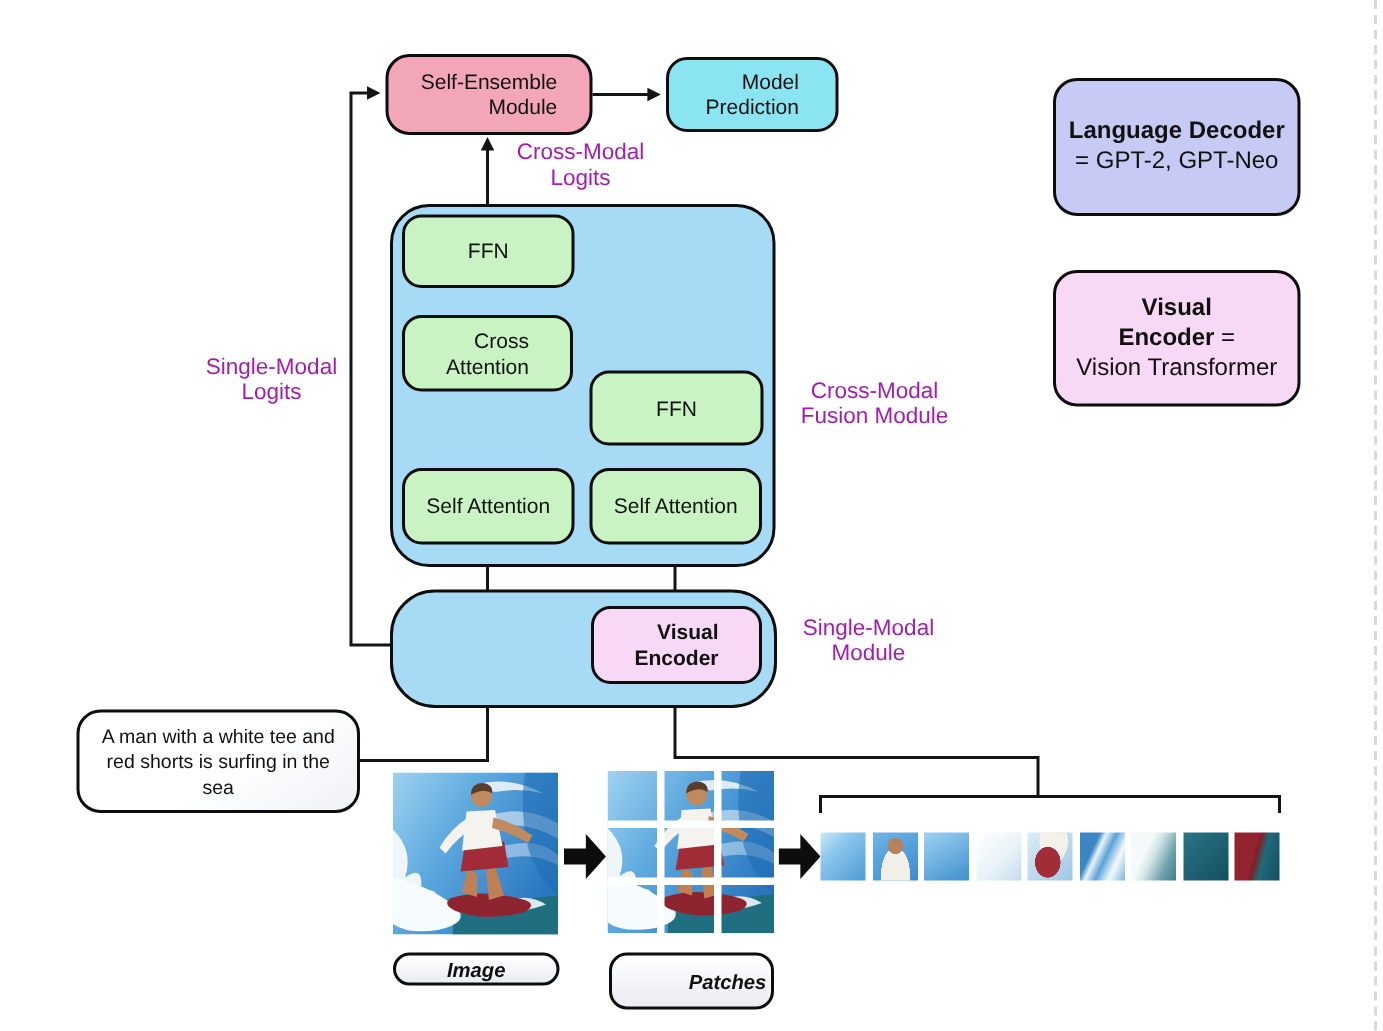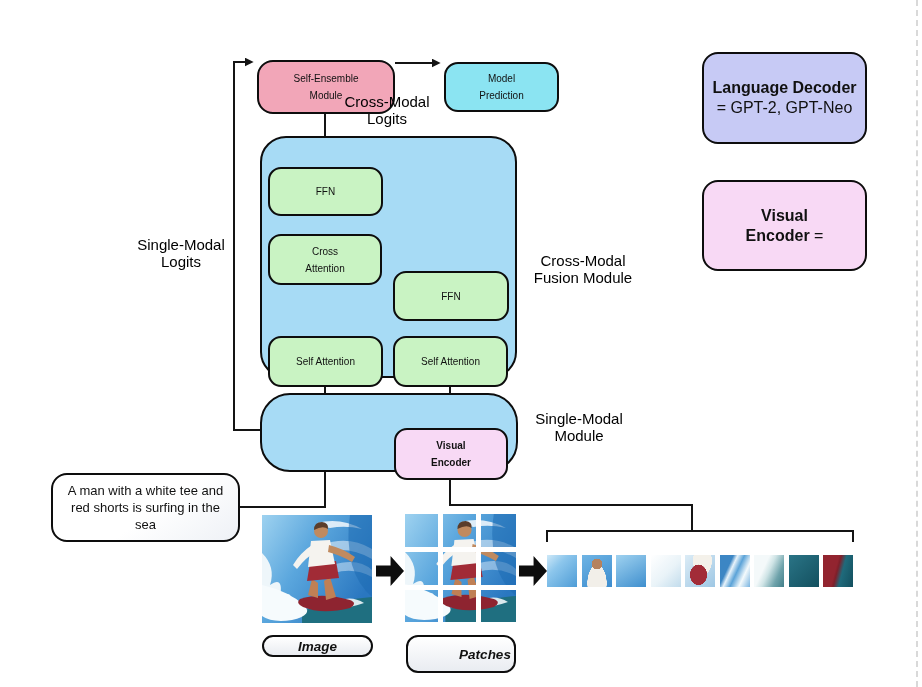--- a/index.html
+++ b/index.html
@@ -3,38 +3,37 @@
 <meta charset="utf-8">
 <style>
   html,body{margin:0;padding:0;background:#ffffff;}
   #canvas{
     position:relative;width:922px;height:687px;background:#fff;overflow:hidden;
     font-family:"Liberation Sans", sans-serif;color:#111;
   }
   .abs{position:absolute;}
   .node{
     position:absolute;display:flex;align-items:center;justify-content:center;
-    text-align:center;border:2.2px solid #0d0d0d;border-radius:13px;
-    font-size:10px;line-height:17px;white-space:pre-line;
+    text-align:right;border:2.2px solid #0d0d0d;border-radius:13px;
+    font-size:14px;line-height:17px;white-space:pre-line;
     box-sizing:border-box;
-    margin-top:24px;
   }
   .container-box{
     position:absolute;border:2.5px solid #0d0d0d;box-sizing:border-box;
     background:var(--blue_container);
   }
   .pink{background:var(--pink_node);}
   .cyan{background:var(--cyan_node);}
   .green{background:var(--green_node);}
   .purple{background:var(--purple_node);}
   .pinklight{background:var(--pink_light_node);}
   .bold{font-weight:bold;}
   .sidelabel{
     position:absolute;text-align:center;font-size:15px;line-height:17px;
-    color:#000000;white-space:pre-line;
+    color:#a21caf;white-space:pre-line;
   }
   .legend{
     position:absolute;border:2.5px solid #0d0d0d;border-radius:16px;
     display:flex;flex-direction:column;align-items:center;justify-content:center;
     text-align:center;font-size:16px;line-height:20px;box-sizing:border-box;
   }
   .caption{
     position:absolute;border:2.5px solid #0d0d0d;border-radius:16px;
     background:linear-gradient(145deg,#ffffff 55%,#eef1f6);
     display:flex;align-items:center;justify-content:center;text-align:center;
@@ -193,16 +192,17 @@
   <div class="pill" style="left:262px;top:635px;width:111px;height:22px;">Image</div>
   <div class="pill" style="left:406px;top:635px;width:110px;height:38px;padding-left:48px;">Patches</div>
 
   <div class="legend purple" style="left:702px;top:52px;width:165px;height:92px;">
     <div class="bold">Language Decoder</div>
     <div>= GPT-2, GPT-Neo</div>
   </div>
   <div class="legend pinklight" style="left:702px;top:180px;width:165px;height:91px;">
     <div class="bold">Visual</div>
     <div><span class="bold">Encoder</span><span> =</span></div>
+    <div>Vision Transformer</div>
   </div>
 
   <div id="right-edge"></div>
 </div>
 
 </body></html>

